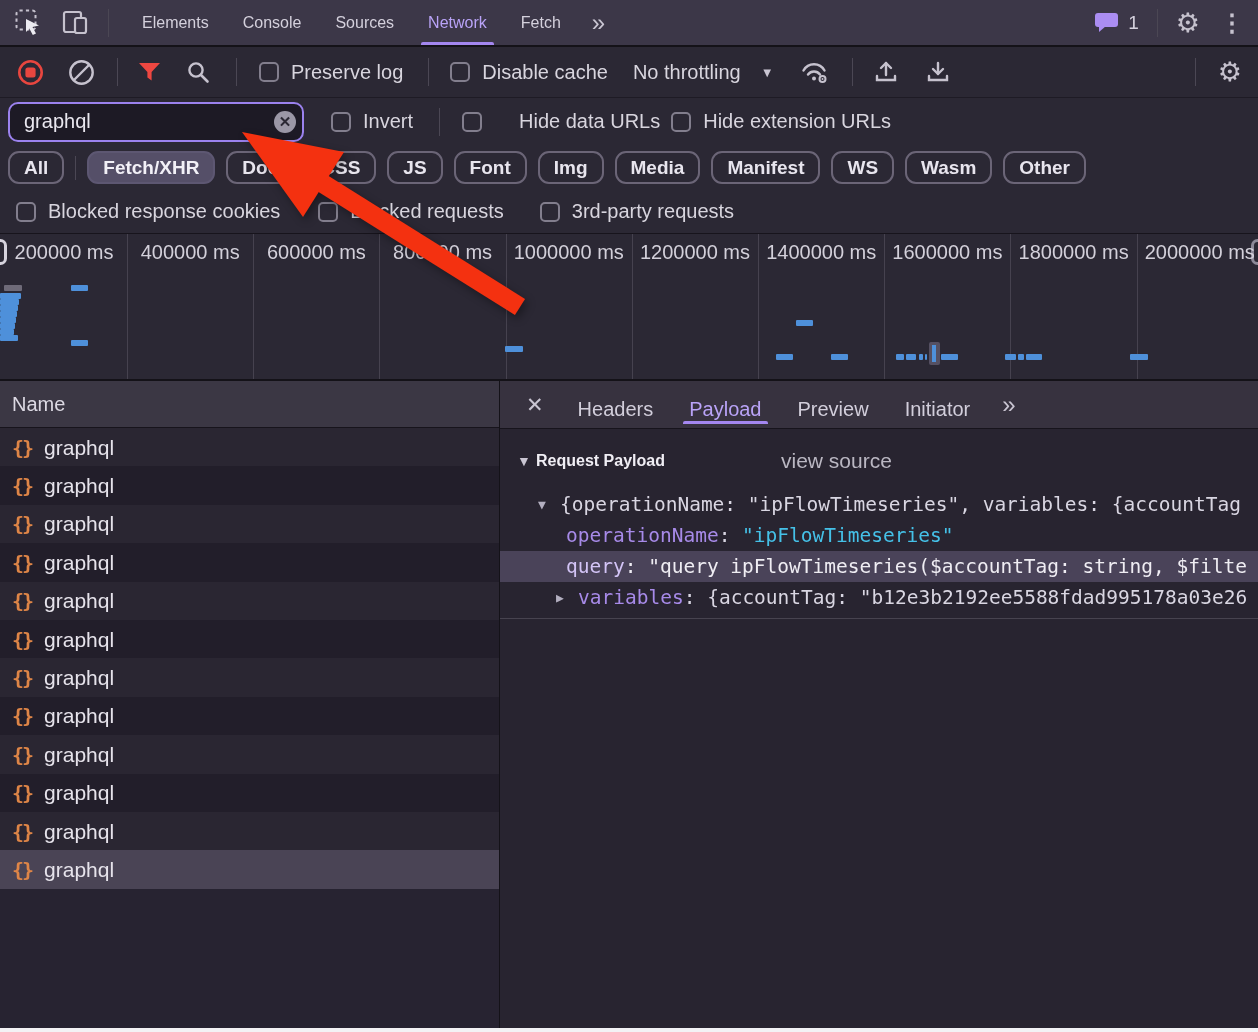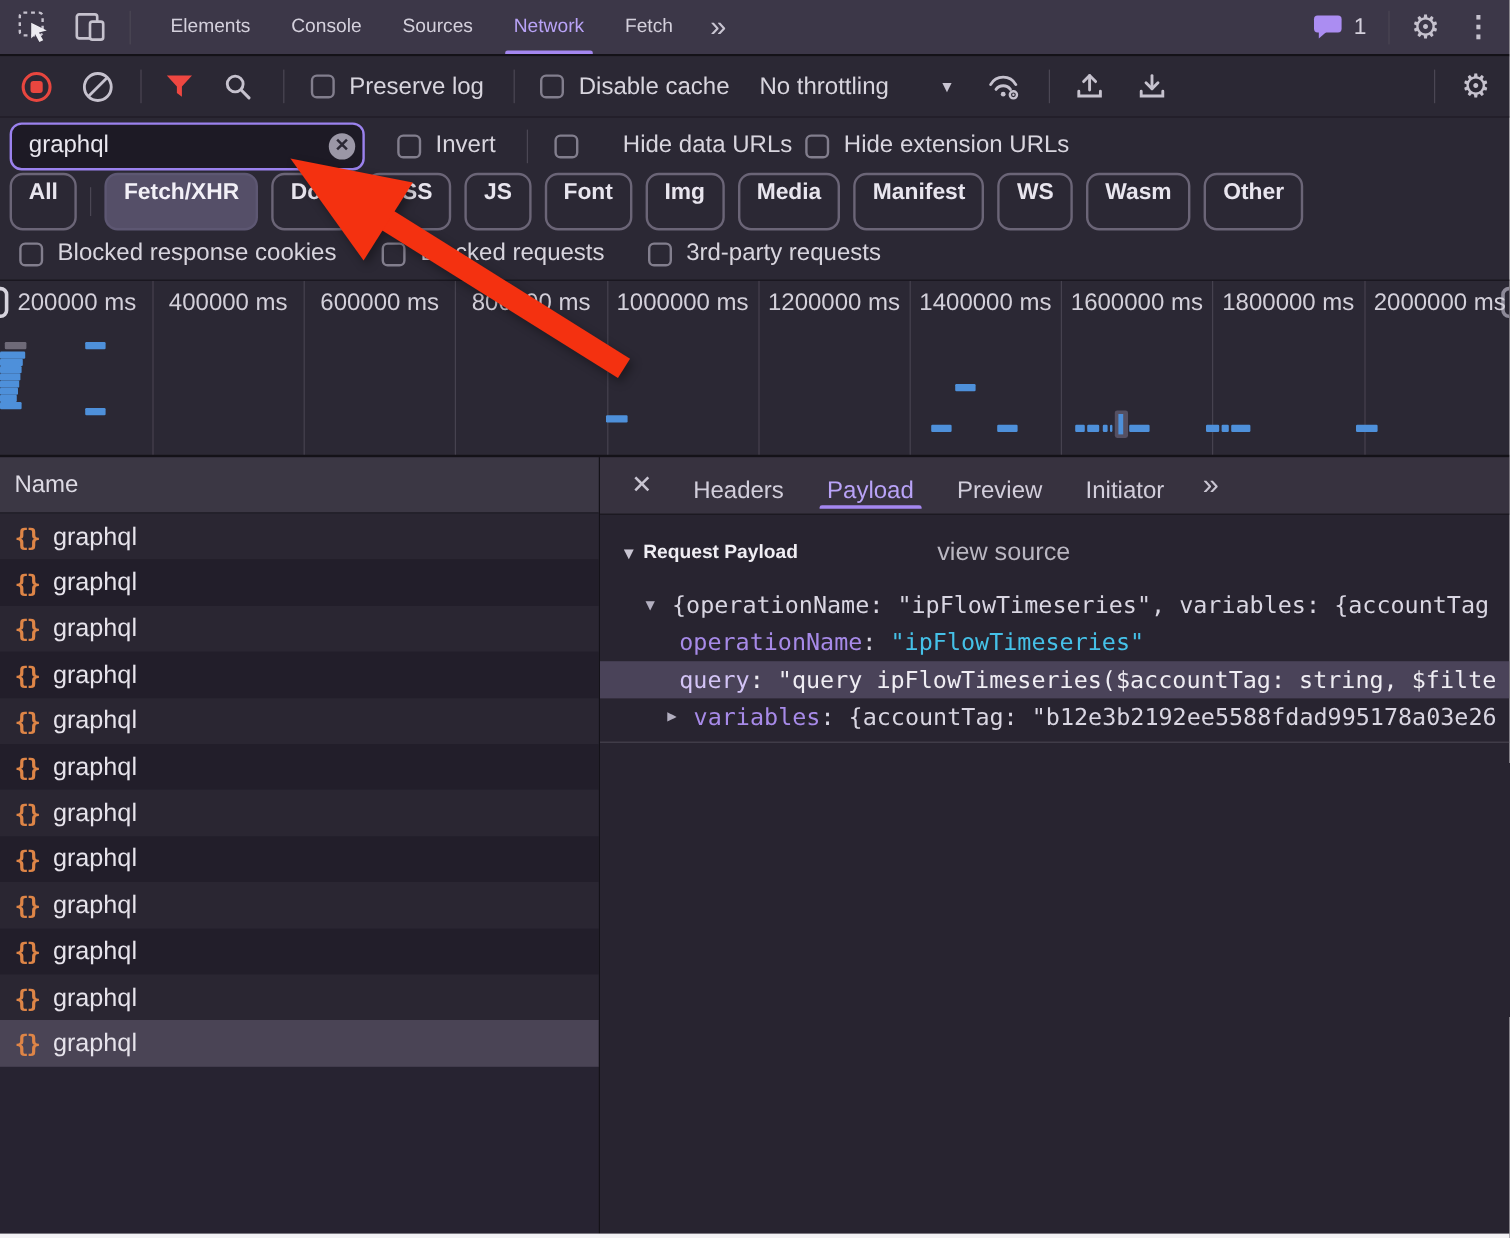--- a/index.html
+++ b/index.html
@@ -35,21 +35,21 @@
   
   .filterrow{position:absolute;left:0;top:98px;width:1258px;height:47px;display:flex;align-items:center;}
   .finput{position:relative;margin-left:8px;flex:none;}
   .finput input{width:296px;height:40px;box-sizing:border-box;background:#1d1a25;border:2px solid #9b82ee;
     border-radius:10px;color:#e9e7ef;font-size:20px;padding:0 40px 0 14px;outline:none;font-family:"Liberation Sans",sans-serif;}
   .fclear{position:absolute;right:8px;top:9px;width:22px;height:22px;border-radius:50%;background:#9b97a6;
     color:#2b2834;font-size:15px;line-height:22px;text-align:center;font-weight:bold;cursor:pointer;}
 
   
   .chiprow{position:absolute;left:0;top:145px;width:1258px;height:45px;display:flex;align-items:center;}
-  .chip{height:48px;line-height:30px;box-sizing:border-box;padding:0 14px;border:2px solid #6b6577;border-radius:11px;
+  .chip{height:33px;line-height:30px;box-sizing:border-box;padding:0 14px;border:2px solid #6b6577;border-radius:11px;
     color:#e8e5ee;font-size:19px;font-weight:600;margin-right:11px;cursor:pointer;white-space:nowrap;}
   .chip.active{background:#554f68;border-color:#5d5772;color:#f2f0f7;}
   .chipSep{margin-right:11px;height:24px;}
 
   
   .blockedrow{position:absolute;left:0;top:190px;width:1258px;height:43px;display:flex;align-items:center;}
 
   
   .overview{position:absolute;left:0;top:233px;width:1258px;height:148px;background:#2b2834;
     border-top:1px solid #17141c;border-bottom:2px solid #141218;box-sizing:border-box;overflow:hidden;}
@@ -172,21 +172,21 @@
     <div class="vsep" style="margin-left:25px;"></div>
     <span class="cbwrap" style="margin-left:22px;">
       <span class="cb"></span>
       <span class="cblabel">Preserve log</span>
     </span>
     <div class="vsep" style="margin-left:25px;"></div>
     <span class="cbwrap" style="margin-left:21px;">
       <span class="cb"></span>
       <span class="cblabel">Disable cache</span>
     </span>
-    <span class="throttle" style="margin-left:25px;gap:22px;">
+    <span class="throttle" style="margin-left:25px;">
       <span class="val">No throttling</span>
       <span class="tri">▼</span>
     </span>
     <span class="ticon" style="margin-left:26px;">
       <svg width="30" height="25" viewBox="0 0 30 25">
         <path d="M3.5 10.5 A 12 12 0 0 1 24.5 10.5" fill="none" stroke="#c6c2ce" stroke-width="2.4" stroke-linecap="round"></path>
         <path d="M8 14.5 A 7.5 7.5 0 0 1 20 14.5" fill="none" stroke="#c6c2ce" stroke-width="2.4" stroke-linecap="round"></path>
         <circle cx="14" cy="18.5" r="2" fill="#c6c2ce"></circle>
         <circle cx="22.5" cy="19" r="3" fill="none" stroke="#c6c2ce" stroke-width="2"></circle>
         <circle cx="22.5" cy="19" r="1" fill="#c6c2ce"></circle>

